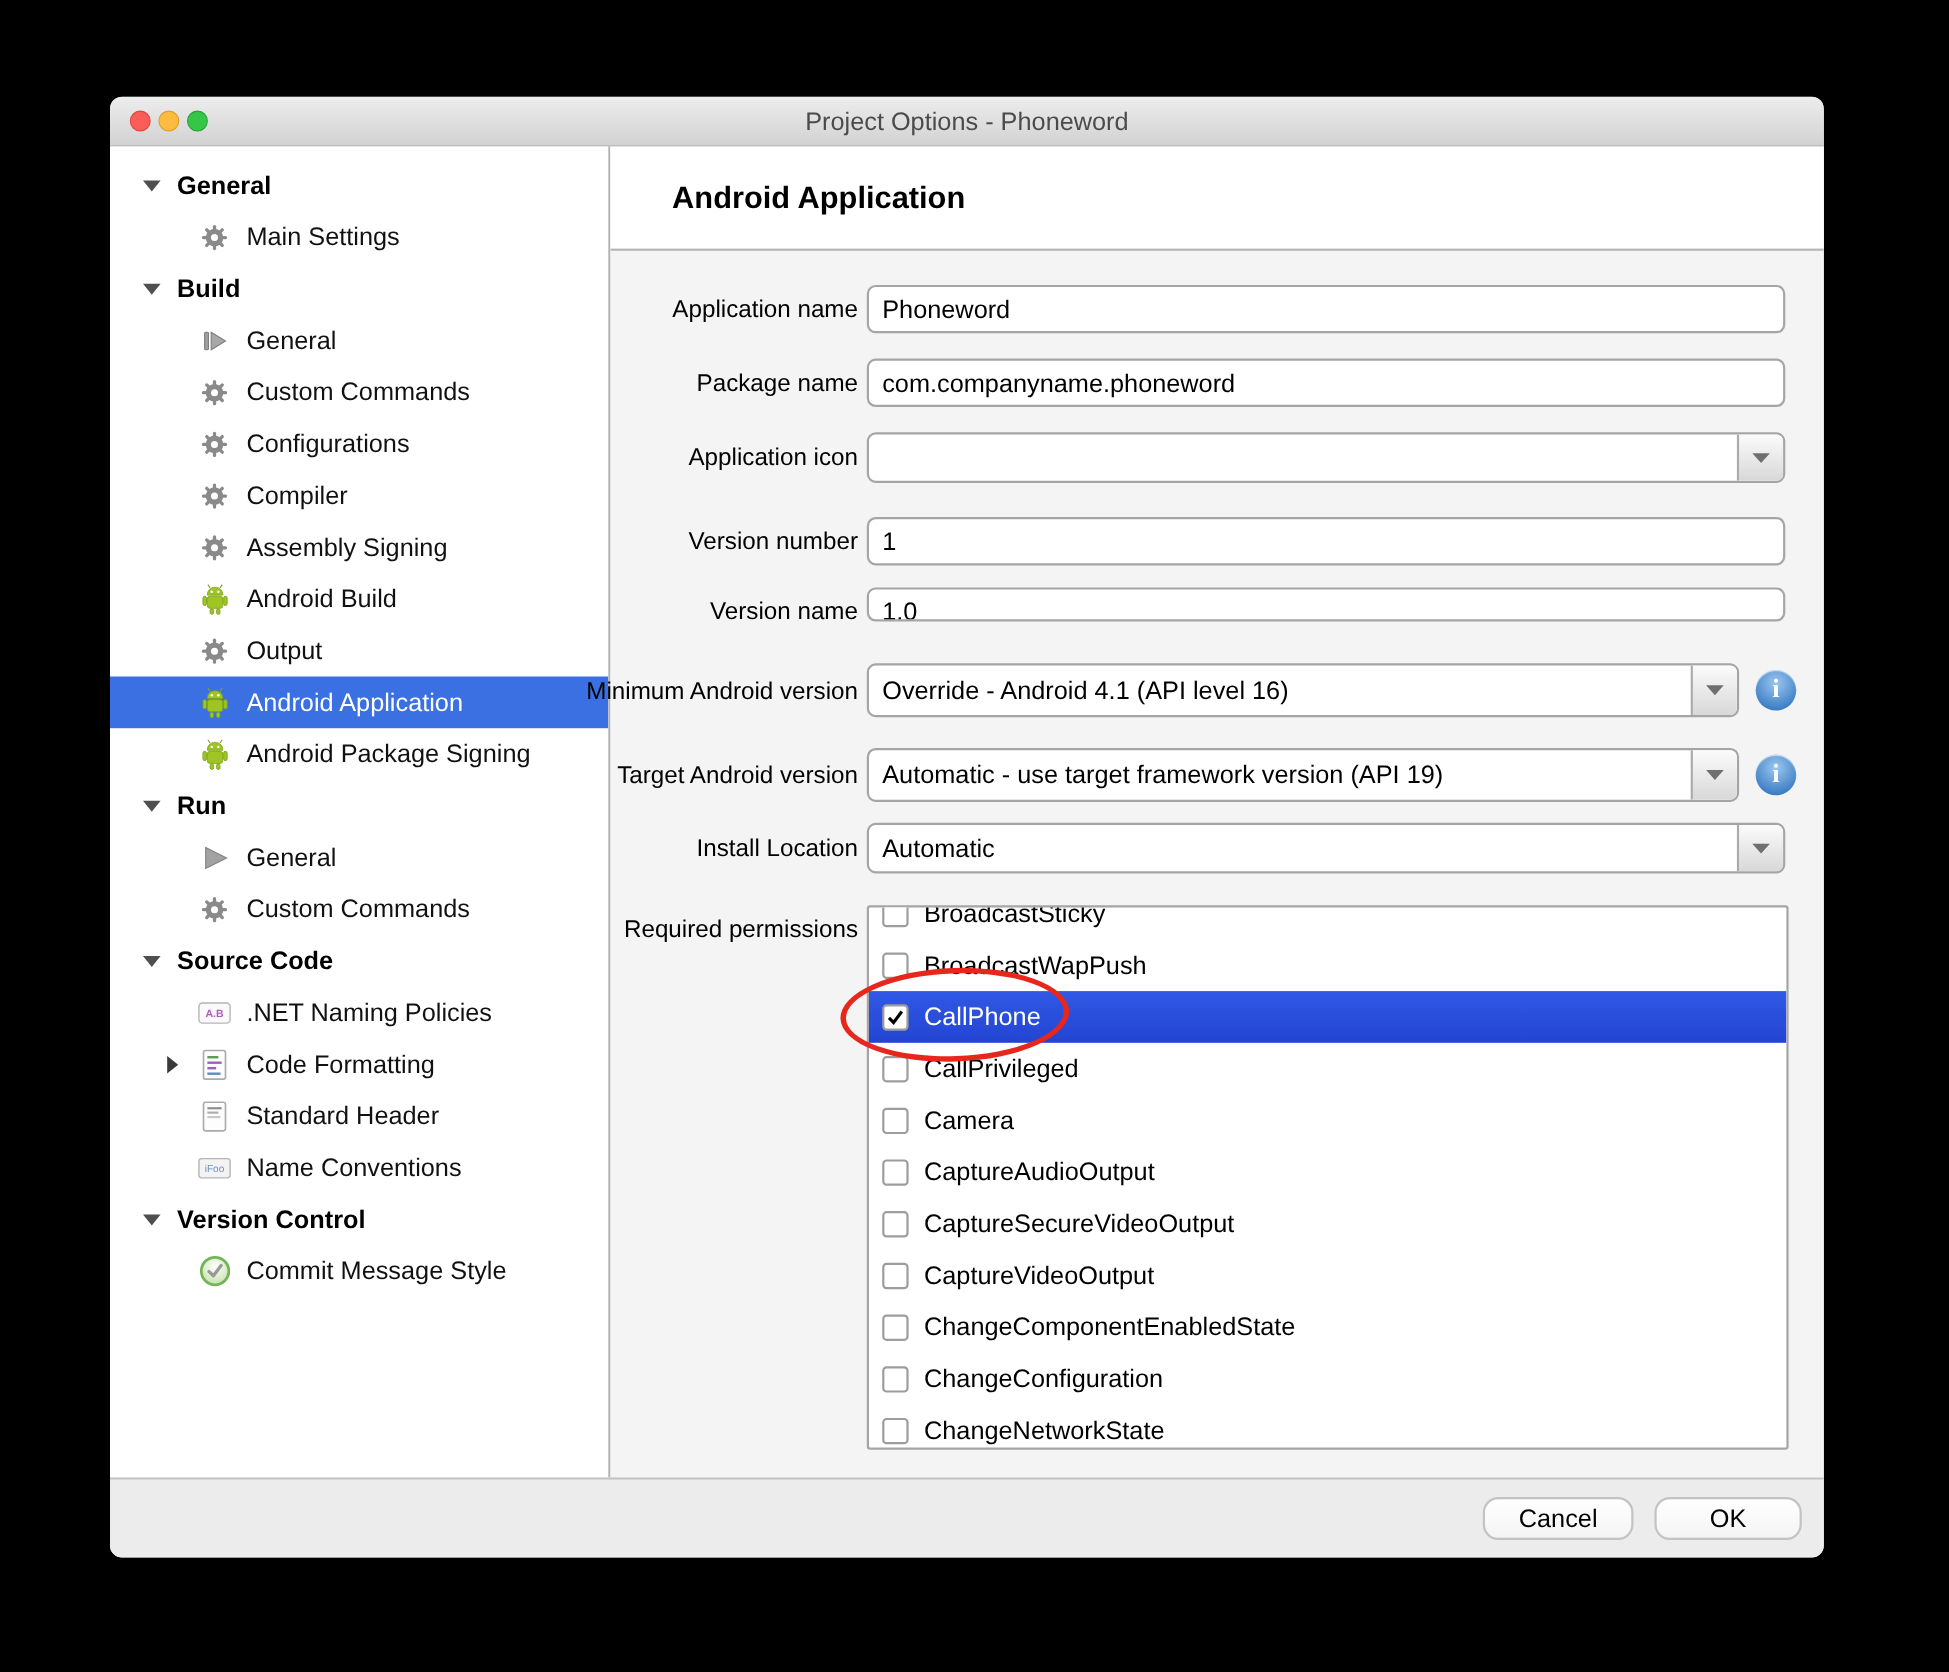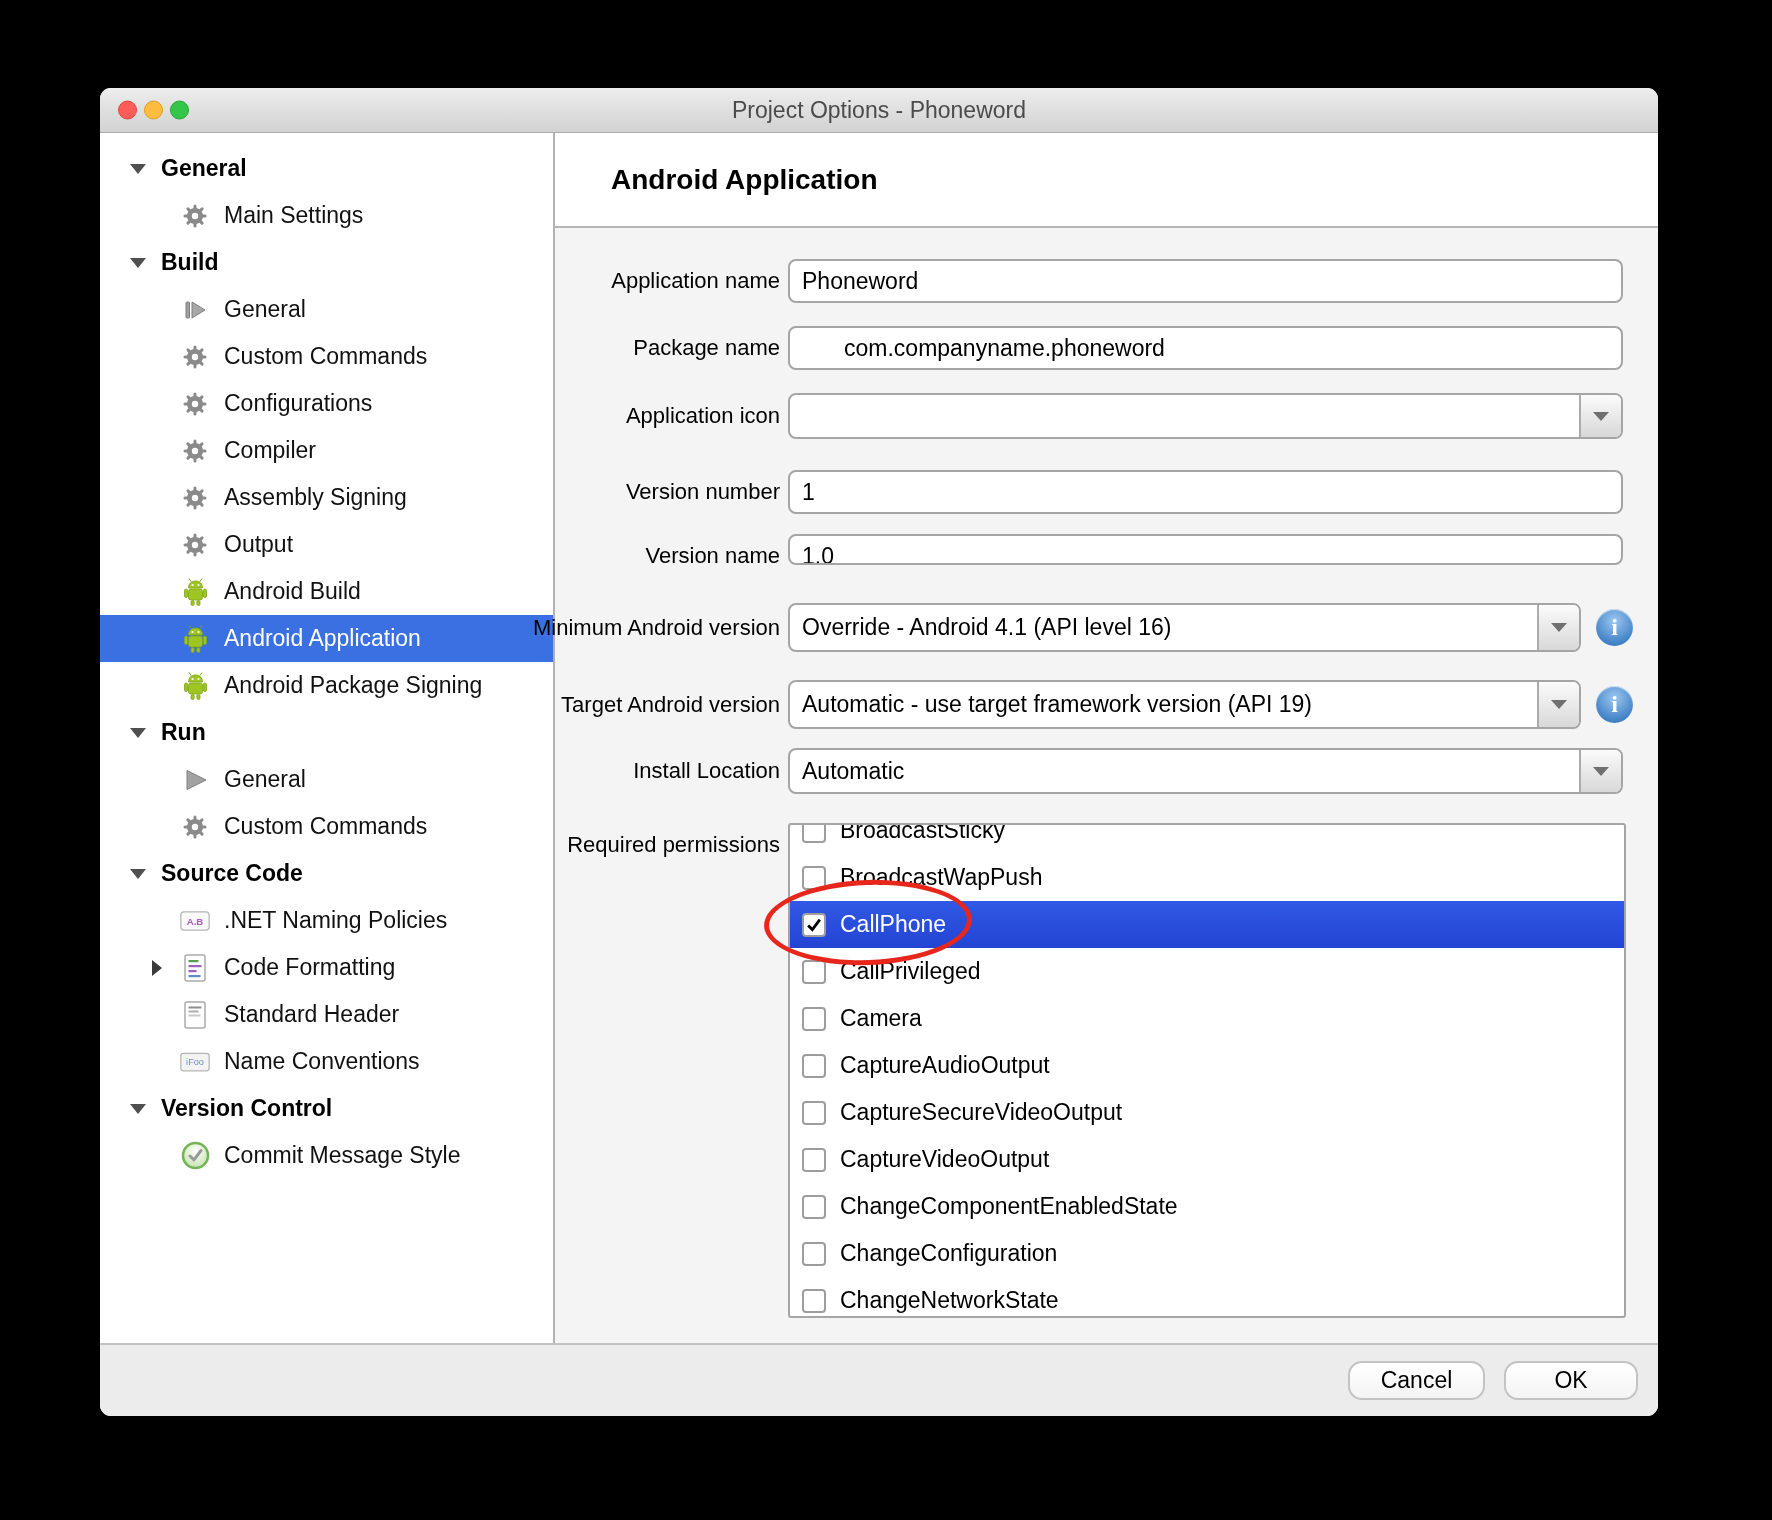--- a/index.html
+++ b/index.html
@@ -156,51 +156,51 @@
                 <rect x="11.5" y="1.5" width="3" height="23" rx="1.5" transform="rotate(135 13 13)"></rect>
                 <circle cx="13" cy="13" r="8"></circle>
               </g>
               <circle cx="13" cy="13" r="3.2" fill="#fff"></circle>
             </svg>
           </span>
           <span>Assembly Signing</span>
         </div>
         <div class="tree-item">
           <span class="icon">
-            <svg width="26" height="26" viewBox="0 0 26 26">
-              <g fill="#8a8a8a">
-                <rect x="11.5" y="1.5" width="3" height="23" rx="1.5"></rect>
-                <rect x="11.5" y="1.5" width="3" height="23" rx="1.5" transform="rotate(45 13 13)"></rect>
-                <rect x="11.5" y="1.5" width="3" height="23" rx="1.5" transform="rotate(90 13 13)"></rect>
-                <rect x="11.5" y="1.5" width="3" height="23" rx="1.5" transform="rotate(135 13 13)"></rect>
-                <circle cx="13" cy="13" r="8"></circle>
-              </g>
-              <circle cx="13" cy="13" r="3.2" fill="#fff"></circle>
-            </svg>
-          </span>
-          <span>Output</span>
-        </div>
-        <div class="tree-item">
-          <span class="icon">
             <svg width="27" height="30" viewBox="0 0 27 30">
               <g fill="#9FC522" stroke="#7DA31A" stroke-width="0.8">
                 <path d="M6.5 11 C6.5 6.5 9.5 4 13.5 4 C17.5 4 20.5 6.5 20.5 11 Z"></path>
                 <rect x="6.5" y="12" width="14" height="11" rx="2.5"></rect>
                 <rect x="2.5" y="12" width="3.2" height="8.5" rx="1.6"></rect>
                 <rect x="21.3" y="12" width="3.2" height="8.5" rx="1.6"></rect>
                 <rect x="9" y="23.5" width="3.2" height="5" rx="1.6"></rect>
                 <rect x="14.8" y="23.5" width="3.2" height="5" rx="1.6"></rect>
               </g>
               <line x1="9" y1="4.5" x2="7" y2="1.5" stroke="#7DA31A"></line>
               <line x1="18" y1="4.5" x2="20" y2="1.5" stroke="#7DA31A"></line>
               <circle cx="10.5" cy="8" r="1.1" fill="#fff"></circle>
               <circle cx="16.5" cy="8" r="1.1" fill="#fff"></circle>
             </svg>
           </span>
           <span>Android Build</span>
+        </div>
+        <div class="tree-item">
+          <span class="icon">
+            <svg width="26" height="26" viewBox="0 0 26 26">
+              <g fill="#8a8a8a">
+                <rect x="11.5" y="1.5" width="3" height="23" rx="1.5"></rect>
+                <rect x="11.5" y="1.5" width="3" height="23" rx="1.5" transform="rotate(45 13 13)"></rect>
+                <rect x="11.5" y="1.5" width="3" height="23" rx="1.5" transform="rotate(90 13 13)"></rect>
+                <rect x="11.5" y="1.5" width="3" height="23" rx="1.5" transform="rotate(135 13 13)"></rect>
+                <circle cx="13" cy="13" r="8"></circle>
+              </g>
+              <circle cx="13" cy="13" r="3.2" fill="#fff"></circle>
+            </svg>
+          </span>
+          <span>Output</span>
         </div>
         <div class="tree-item selected">
           <span class="icon">
             <svg width="27" height="30" viewBox="0 0 27 30">
               <g fill="#9FC522" stroke="#7DA31A" stroke-width="0.8">
                 <path d="M6.5 11 C6.5 6.5 9.5 4 13.5 4 C17.5 4 20.5 6.5 20.5 11 Z"></path>
                 <rect x="6.5" y="12" width="14" height="11" rx="2.5"></rect>
                 <rect x="2.5" y="12" width="3.2" height="8.5" rx="1.6"></rect>
                 <rect x="21.3" y="12" width="3.2" height="8.5" rx="1.6"></rect>
                 <rect x="9" y="23.5" width="3.2" height="5" rx="1.6"></rect>
@@ -333,21 +333,21 @@
       </div>
       <div class="content" id="form-content">
           <div class="form-row" style="top: 31px;">
             <div class="f-label" style="line-height: 44px;">Application name</div>
             <div class="textfield" style="width: 835px; height: 44px;">
               <span class="field-text" style="line-height: 40px;">Phoneword</span>
             </div>
           </div>
           <div class="form-row" style="top: 98px;">
             <div class="f-label" style="line-height: 44px;">Package name</div>
-            <div class="textfield" style="width: 835px; height: 44px; padding-left: 42px;">
+            <div class="textfield" style="width: 835px; height: 44px;">
               <span class="field-text" style="line-height: 40px;">com.companyname.phoneword</span>
             </div>
           </div>
           <div class="form-row" style="top: 165px;">
             <div class="f-label" style="line-height: 46px;">Application icon</div>
             <div class="combo" style="width: 835px; height: 46px;">
               <span class="field-text" style="line-height: 42px;"></span>
               <div class="combo-btn">
                 <span class="arrow-down"></span>
               </div>

